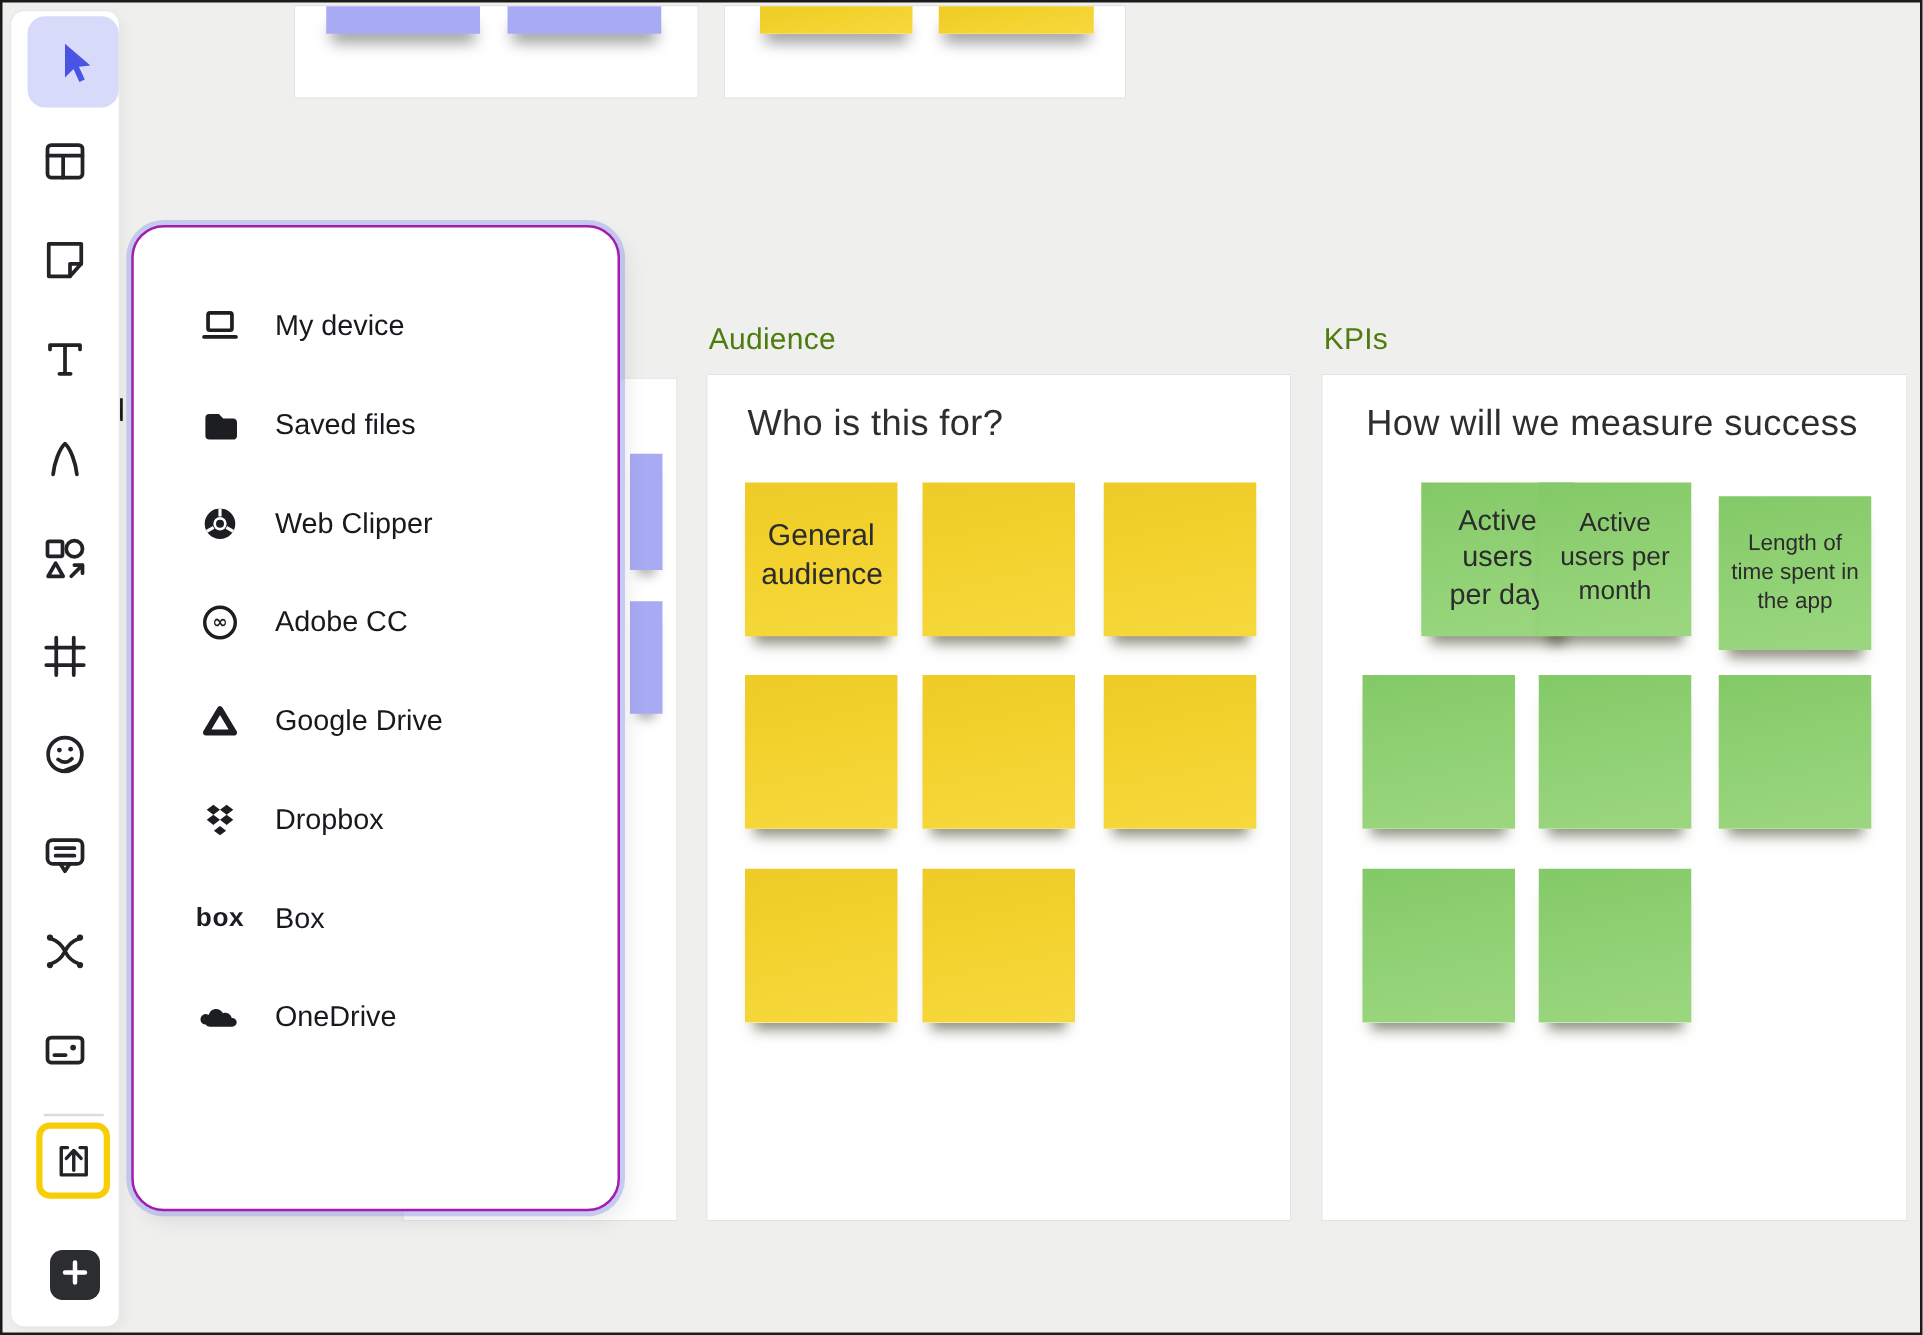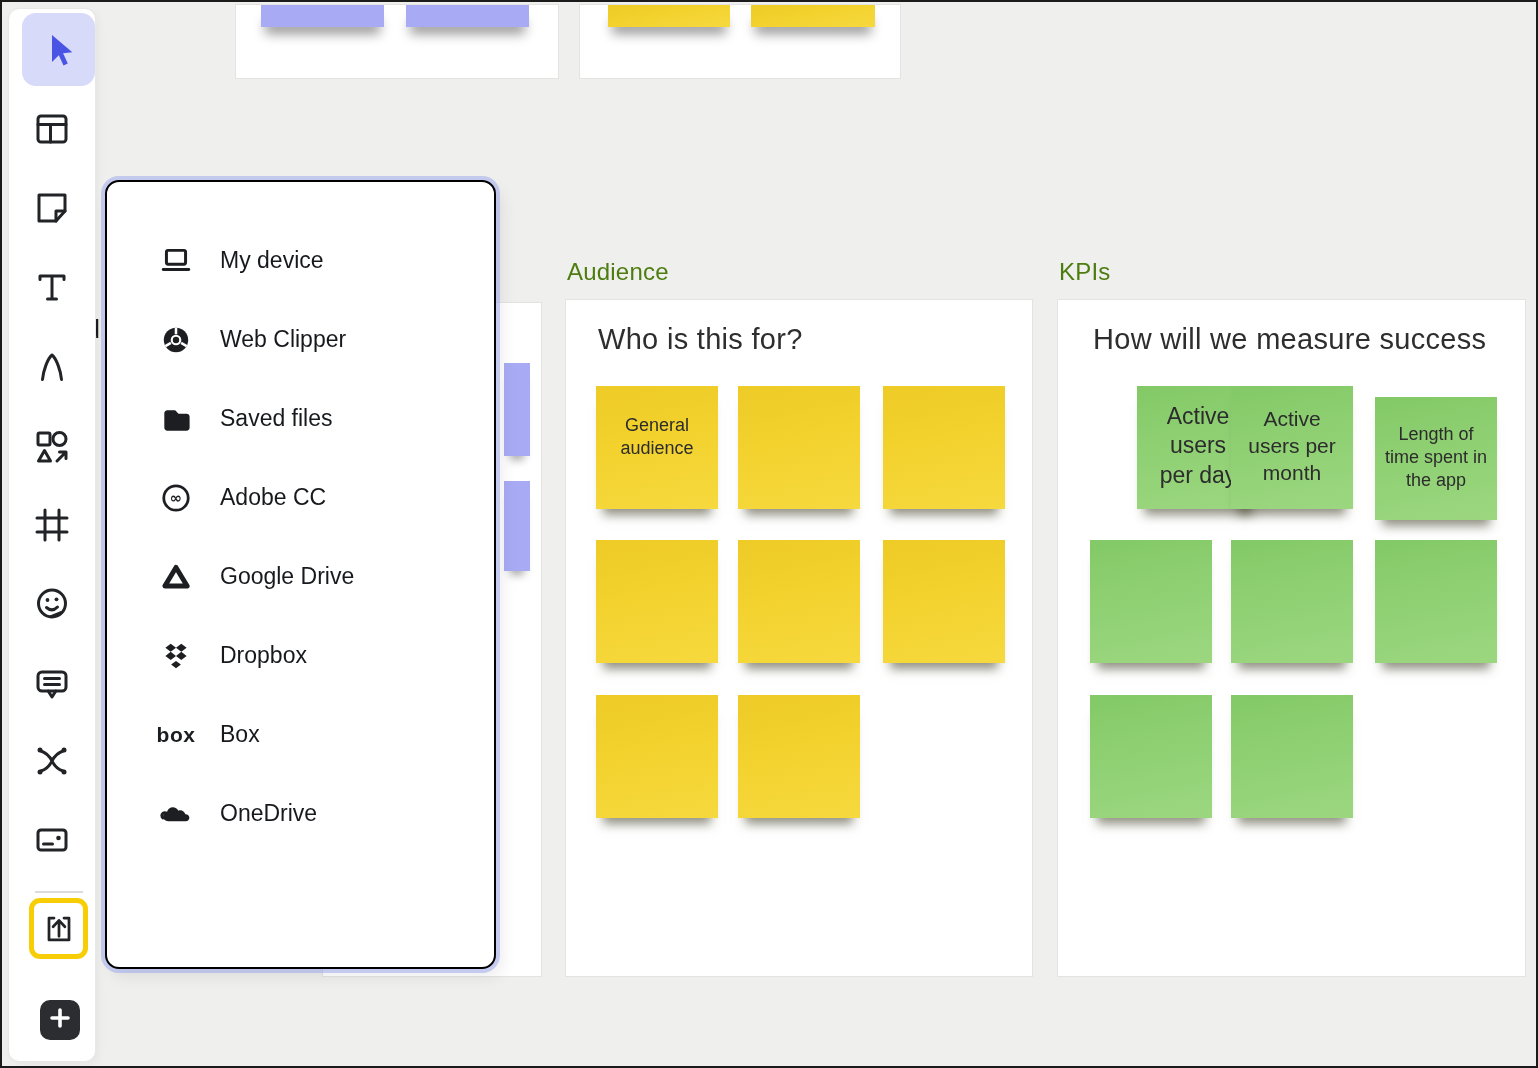--- a/index.html
+++ b/index.html
@@ -13,21 +13,21 @@
   .card-title{position:absolute;font-size:29px;color:#2e2e2e;letter-spacing:.3px;}
 
   .note{position:absolute;width:122px;height:123px;
     box-shadow:0 13px 10px -7px rgba(55,53,30,.55);}
   .note.yellow{background:linear-gradient(168deg,#eecb26 0%,#f3d22e 45%,#f6d93e 100%);}
   .note.green{background:linear-gradient(168deg,#83c967 0%,#8fd073 45%,#9cd780 100%);}
   .note.purple{background:#a8abf4;}
   .note.partial{height:22px;box-shadow:0 11px 12px -4px rgba(0,0,0,.40);}
   .note.sliver{width:26px;box-shadow:0 10px 9px -6px rgba(0,0,0,.35);}
   .note-text{text-align:center;color:#2c2c2c;line-height:1.28;margin:0 auto;}
-  .n-general{font-size:18px;padding-top:28px;max-width:96px;}
+  .n-general{font-size:24px;padding-top:28px;max-width:96px;}
   .n-kpi1{font-size:23px;padding-top:16px;max-width:92px;}
   .n-kpi2{font-size:21px;padding-top:20px;max-width:106px;}
   .n-kpi3{font-size:18px;padding-top:26px;max-width:104px;}
 
   .fragment{position:absolute;left:94px;top:313px;width:9px;height:28px;overflow:hidden;
     font-size:25px;color:#1a1a1a;z-index:4;}
   .fragment span{display:inline-block;margin-left:-10px;}
 
   
   .toolbar{position:absolute;left:7px;top:7px;width:86px;height:1052px;background:#fff;
@@ -40,21 +40,21 @@
     border:5px solid #f7ce05;border-radius:11px;box-sizing:border-box;
     display:flex;align-items:center;justify-content:center;background:#fff;}
   .plus-btn{position:absolute;left:31px;top:991px;width:40px;height:40px;background:#2b2d31;
     border-radius:10px;display:flex;align-items:center;justify-content:center;}
 
   .tool svg, .upload-box svg{display:block;}
   .stroke{stroke:#212327;stroke-width:3;fill:none;stroke-linecap:round;stroke-linejoin:round;}
 
   
   .upload-menu{position:absolute;left:103px;top:178px;width:391px;height:789px;background:#fff;
-    border:2px solid #000000;border-radius:14px;box-sizing:border-box;
+    border:2px solid #a21caf;border-radius:26px;box-sizing:border-box;
     box-shadow:0 0 0 4px rgba(154,164,240,.5),6px 8px 16px rgba(0,0,0,.08);
     z-index:10;padding-top:39px;}
   .menu-item{height:79px;display:flex;align-items:center;padding-left:49px;cursor:pointer;}
   .menu-icon{width:40px;height:40px;display:flex;align-items:center;justify-content:center;
     margin-right:24px;}
   .menu-label{font-size:23px;color:#17191d;}
   .box-word{font-weight:700;font-size:21px;color:#1b1d21;letter-spacing:.5px;}
 </style>
 </head>
 <body>
@@ -246,41 +246,41 @@
           <path d="M4 24h24" stroke="#1c1e22" stroke-width="2.8" stroke-linecap="round"></path>
         </svg>
       </span>
       <span class="menu-label">My device</span>
     </div>
 
 
     <div class="menu-item">
       <span class="menu-icon">
         <svg width="34" height="34" viewBox="0 0 32 32">
+          <path d="M5 10.5c0-1.5 1.2-2.8 2.8-2.8h7.4l3.2 3.4H26c1.5 0 2.8 1.2 2.8 2.8v10.3c0 1.5-1.2 2.8-2.8 2.8H7.8C6.2 27 5 25.8 5 24.3z" fill="#1c1e22"></path>
+        </svg>
+      </span>
+      <span class="menu-label">Saved files</span>
+    </div>
+
+    <div class="menu-item">
+      <span class="menu-icon">
+        <svg width="34" height="34" viewBox="0 0 32 32">
           <circle cx="16" cy="16" r="11.5" fill="#1c1e22"></circle>
           <path d="M16 10.5V4.5M20.8 18.8L26 21.8M11.2 18.8L6 21.8" stroke="#fff" stroke-width="2.4"></path>
           <circle cx="16" cy="16" r="5" fill="#fff"></circle>
           <circle cx="16" cy="16" r="3" fill="#1c1e22"></circle>
         </svg>
       </span>
       <span class="menu-label">Web Clipper</span>
     </div>
 
     <div class="menu-item">
       <span class="menu-icon">
         <svg width="34" height="34" viewBox="0 0 32 32">
-          <path d="M5 10.5c0-1.5 1.2-2.8 2.8-2.8h7.4l3.2 3.4H26c1.5 0 2.8 1.2 2.8 2.8v10.3c0 1.5-1.2 2.8-2.8 2.8H7.8C6.2 27 5 25.8 5 24.3z" fill="#1c1e22"></path>
-        </svg>
-      </span>
-      <span class="menu-label">Saved files</span>
-    </div>
-
-    <div class="menu-item">
-      <span class="menu-icon">
-        <svg width="34" height="34" viewBox="0 0 32 32">
           <circle cx="16" cy="16" r="11.5" fill="none" stroke="#1c1e22" stroke-width="2.6"></circle>
           <text x="16" y="20.5" font-size="14" font-weight="bold" text-anchor="middle" fill="#1c1e22" font-family="DejaVu Sans, sans-serif">∞</text>
         </svg>
       </span>
       <span class="menu-label">Adobe CC</span>
     </div>
 
     <div class="menu-item">
       <span class="menu-icon">
         <svg width="34" height="34" viewBox="0 0 32 32">

